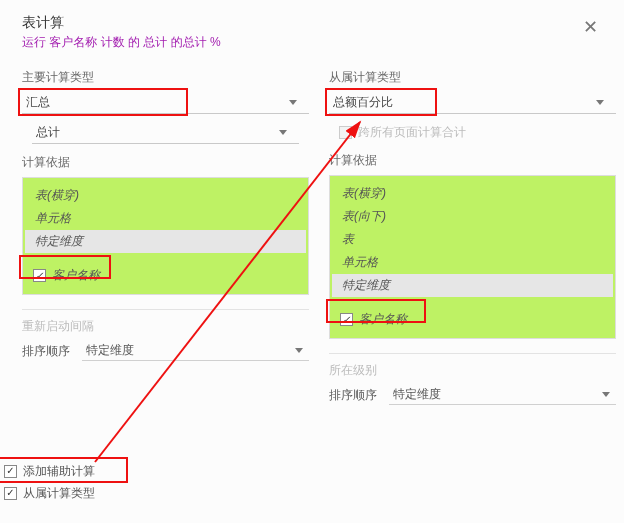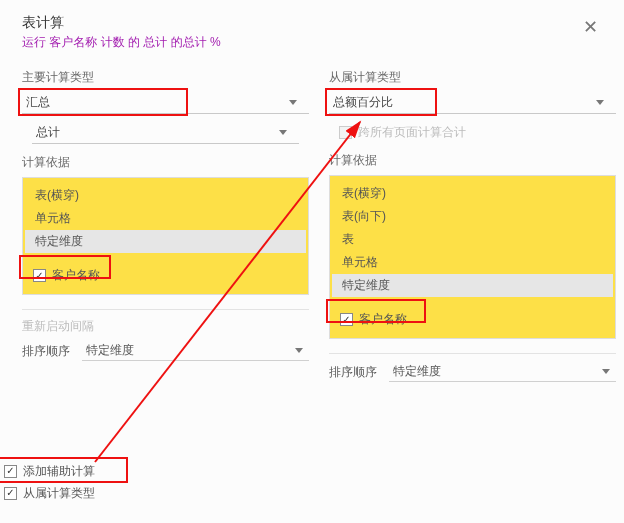--- a/index.html
+++ b/index.html
@@ -99,21 +99,22 @@
   .chk.checked::after { content: "✓"; }
   .chk.disabled { border-color: #ccc; background: #f3f3f3; }
   .muted { color: #bbb; }
   .basis-label {
     font-size: 12px;
     color: #666;
     margin: 10px 0 6px 0;
   }
   .list-box {
     border: 1px solid #ddd;
-    background: #fde047;
+    background: #bef264;
+    font-style: italic;
   }
   .list-inner {
     padding: 6px 2px;
   }
   .li-item {
     padding: 3px 10px;
     color: #555;
   }
   .li-item.selected {
     background: #e6e6e6;
@@ -242,20 +243,21 @@
       <div class="dims-area" style="position:relative;">
         <div class="dims-check">
           <span class="chk checked"></span>
           <span>客户名称</span>
           <span class="red-box" style="left:-4px;top:-4px;width:100px;height:24px;"></span>
         </div>
       </div>
     </div>
 
     <hr class="divider">
+    <div class="section-label muted">所在级别</div>
 
     <div class="sort-row">
       <span>排序顺序</span>
       <div class="sort-select">
         <span>特定维度</span>
         <span class="caret" style="margin-left:auto;margin-right:6px;"></span>
       </div>
     </div>
   </div>
 </div>

